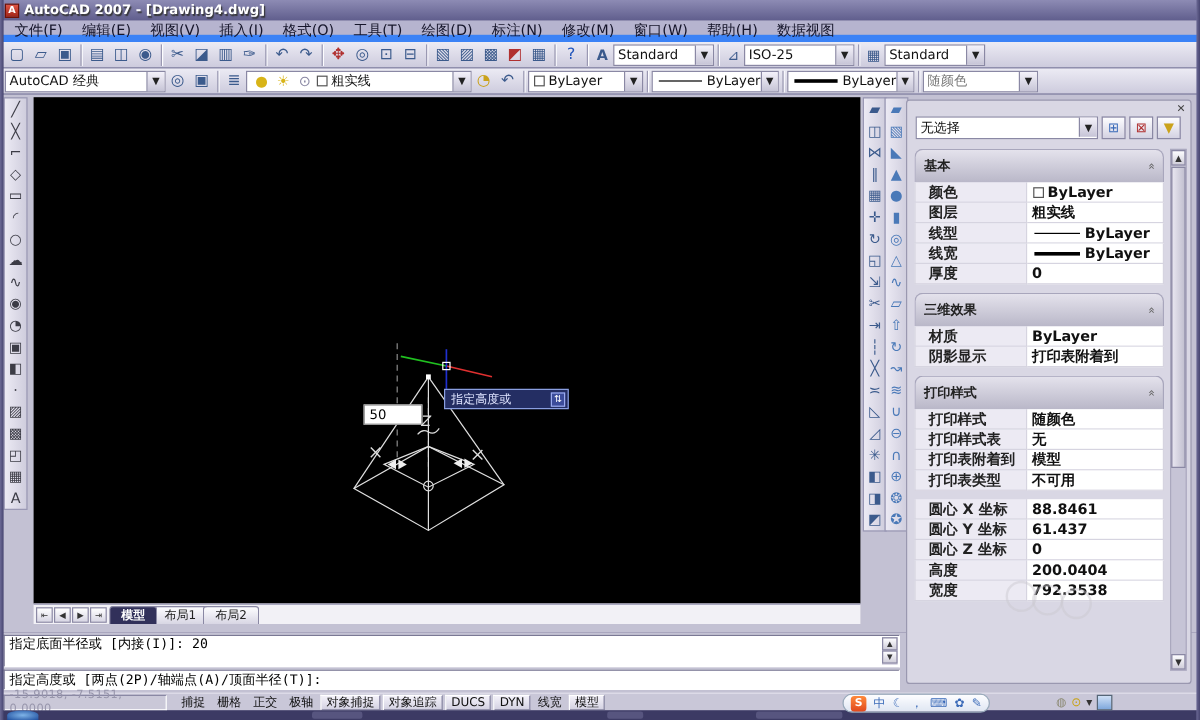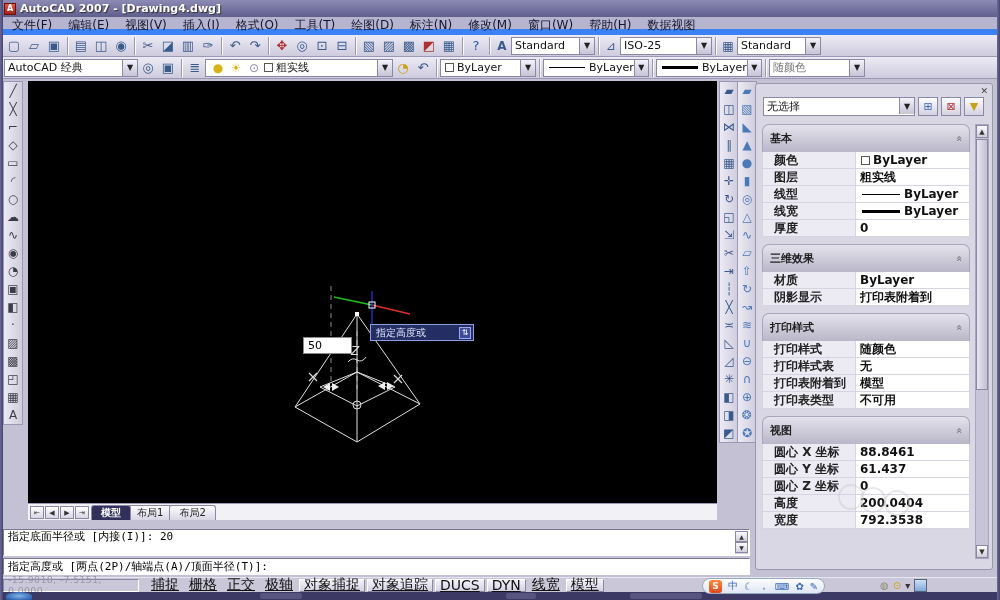--- a/index.html
+++ b/index.html
@@ -103,21 +103,21 @@
     border:1px solid #8a88a4; font-size:6px; text-align:center; line-height:10px; color:#333; cursor:default; }
   .cmd-cur { position:absolute; left:3px; top:31px; width:747px; height:17px; background:#fff;
     border:1px solid; border-color:#7a7894 #fff #fff #7a7894; display:flex; align-items:center; padding-left:4px; }
 
   
   .statusbar { left:0; top:577px; width:1000px; height:15px; background:#c9c7d8; display:flex; align-items:center;
     border-top:1px solid #e8e6f0; }
   .coords { width:136px; height:13px; margin-left:3px; background:#cac8d8; border:1px solid; border-color:#8a88a4 #fff #fff #8a88a4;
     color:#9896ac; font-size:9.5px; display:flex; align-items:center; padding-left:4px; letter-spacing:.3px; cursor:default; }
   .toggles { display:flex; align-items:center; gap:2px; margin-left:8px; }
-  .toggle { height:13px; font-size:14px; color:#111; padding:0 4px; display:flex; align-items:center; cursor:default;text-decoration:underline; }
+  .toggle { height:13px; font-size:10px; color:#111; padding:0 4px; display:flex; align-items:center; cursor:default; }
   .toggle.on { background:linear-gradient(#f4f2fa,#d4d2e2); border:1px solid; border-color:#fff #8a88a4 #8a88a4 #fff; }
   .imebar { position:absolute; left:702px; top:578px; height:16px; background:linear-gradient(#fdfdff,#dfe6f2);
     border:1px solid #9ab; border-radius:8px; display:flex; align-items:center; padding:0 6px; gap:6px; z-index:8; }
   .imebar .sogou { width:13px; height:13px; background:linear-gradient(#ff8a3c,#e0481c); border-radius:3px;
     color:#fff; font-size:9px; font-weight:bold; display:flex; align-items:center; justify-content:center; }
   .imebar .g { font-size:10px; color:#3a6ab8; cursor:default; }
   .tray { position:absolute; left:880px; top:578px; height:15px; display:flex; align-items:center; gap:4px; z-index:8; }
   .tray .g { font-size:10px; cursor:default; }
   .cleanbtn { width:13px; height:13px; background:linear-gradient(#cfe0f6,#7fa8dc); border:1px solid #567; cursor:default; }
 
@@ -460,24 +460,20 @@
             </span>
           </div>
           <div class="prow">
             <span class="plabel">打印表类型</span>
             <span class="pvalue">
               <span>不可用</span>
             </span>
           </div>
         </div>
         <div class="psec">
-          <div class="phead">
-            <span>视图</span>
-            <span class="chev">«</span>
-          </div>
           <div class="prow">
             <span class="plabel">圆心 X 坐标</span>
             <span class="pvalue">
               <span>88.8461</span>
             </span>
           </div>
           <div class="prow">
             <span class="plabel">圆心 Y 坐标</span>
             <span class="pvalue">
               <span>61.437</span>

